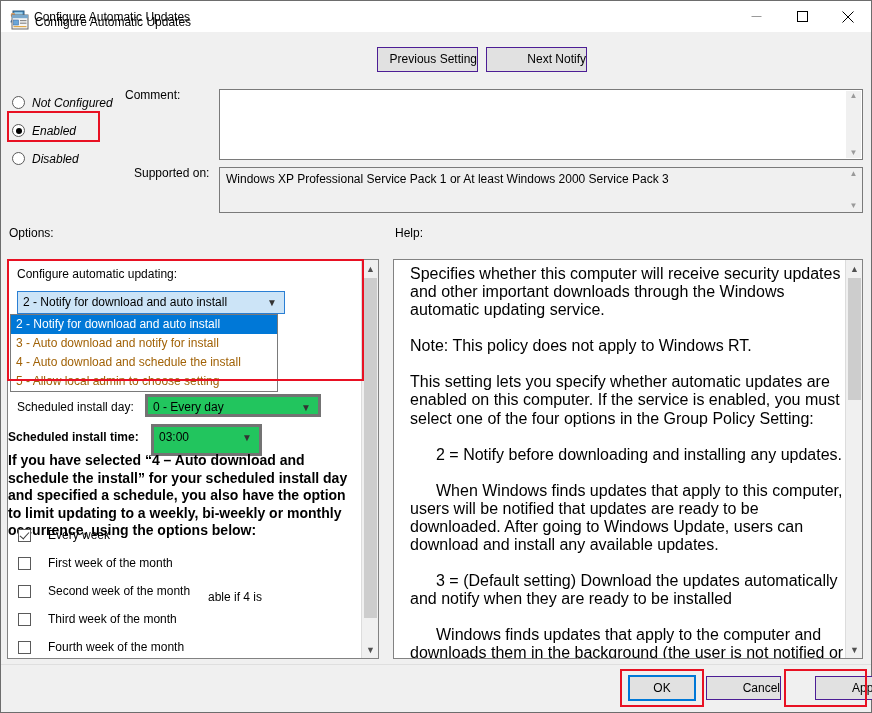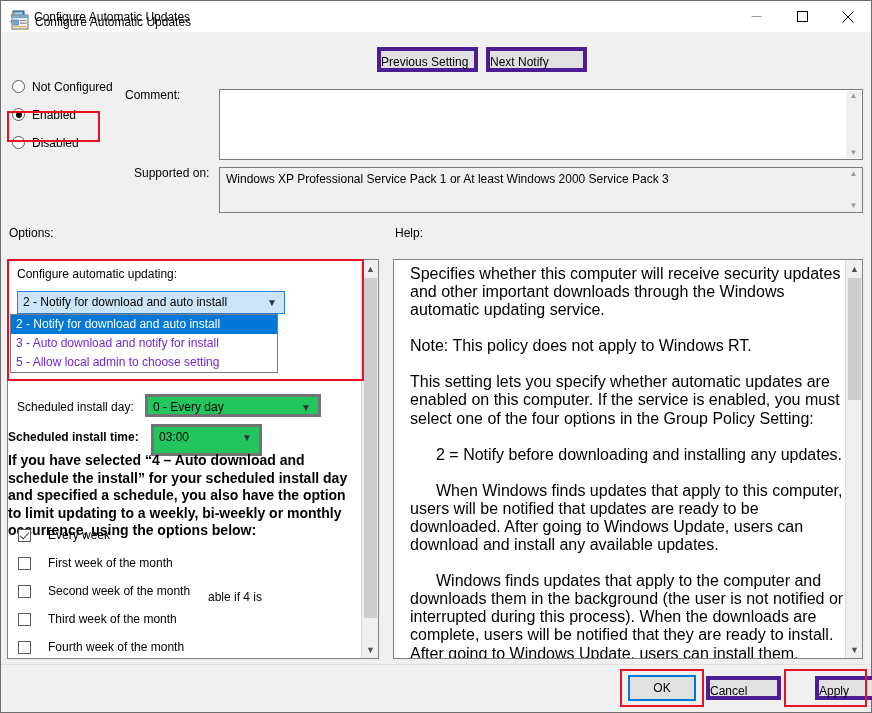--- a/index.html
+++ b/index.html
@@ -76,42 +76,42 @@
   }
   .header-title {
     position: absolute;
     left: 34px; top: 14px;
     font-size: 12px;
   }
   .btn {
     font-family: "Liberation Sans", sans-serif;
     font-size: 12px;
     background: #e1e1e1;
-    border: 4px solid #4c1d95;
+    border: 1px solid #4c1d95;
     color: #000;
     padding: 0;
     box-sizing: border-box;
-    text-align: left;
+    text-align: right;
     line-height: 22px;
   }
   .btn-prev {
     position: absolute;
     left: 376px; top: 46px;
     width: 101px; height: 25px;
     line-height: 23px;
   }
   .btn-next {
     position: absolute;
     left: 485px; top: 46px;
     width: 101px; height: 25px;
     line-height: 23px;
   }
 
   
-  .state-group { position: absolute; left: 10px; top: 76px; }
+  .state-group { position: absolute; left: 10px; top: 92px; font-style: italic; }
   .radio-row {
     display: flex;
     align-items: center;
     height: 19px;
     margin-bottom: 9px;
     padding-left: 1px;
   }
   .radio {
     width: 13px; height: 13px;
     border-radius: 50%;
@@ -247,21 +247,21 @@
     background: #fff;
     border: 1px solid #7a7a7a;
     box-sizing: border-box;
     z-index: 25;
   }
   .dd-item {
     height: 19px;
     line-height: 19px;
     font-size: 12px;
     padding-left: 5px;
-    color: #6d28d9;
+    color: #a16207;
     white-space: nowrap;
   }
   .dd-item.sel {
     background: #0078d7;
     color: #fff;
   }
   .obscured-text {
     position: absolute;
     left: 200px; top: 330px;
     font-size: 12px;
@@ -531,32 +531,34 @@
     <div class="scrollbar" style="right:0; top:0; bottom:0;">
       <div class="sb-arrow top">▲</div>
       <div class="sb-thumb" style="top:18px; height:340px;"></div>
       <div class="sb-arrow bot">▼</div>
     </div>
   </div>
 
   <div class="dropdown-list">
     <div class="dd-item sel">2 - Notify for download and auto install</div>
     <div class="dd-item">3 - Auto download and notify for install</div>
+    <div class="dd-item">4 - Auto download and schedule the install</div>
     <div class="dd-item">5 - Allow local admin to choose setting</div>
   </div>
 
   <div class="hl-options"></div>
 
   <div class="help-pane">
     <div class="help-text">
       <p>Specifies whether this computer will receive security updates and other important downloads through the Windows automatic updating service.</p>
       <p>Note: This policy does not apply to Windows RT.</p>
       <p>This setting lets you specify whether automatic updates are enabled on this computer. If the service is enabled, you must select one of the four options in the Group Policy Setting:</p>
       <p class="ind">2 = Notify before downloading and installing any updates.</p>
       <p class="ind">When Windows finds updates that apply to this computer, users will be notified that updates are ready to be downloaded. After going to Windows Update, users can download and install any available updates.</p>
+      <p class="ind">3 = (Default setting) Download the updates automatically and notify when they are ready to be installed</p>
       <p class="ind">Windows finds updates that apply to the computer and downloads them in the background (the user is not notified or interrupted during this process). When the downloads are complete, users will be notified that they are ready to install. After going to Windows Update, users can install them.</p>
 
     </div>
     <div class="scrollbar" style="right:0; top:0; bottom:0;">
       <div class="sb-arrow top">▲</div>
       <div class="sb-thumb" style="top:18px; height:122px;"></div>
       <div class="sb-arrow bot">▼</div>
     </div>
   </div>
 

